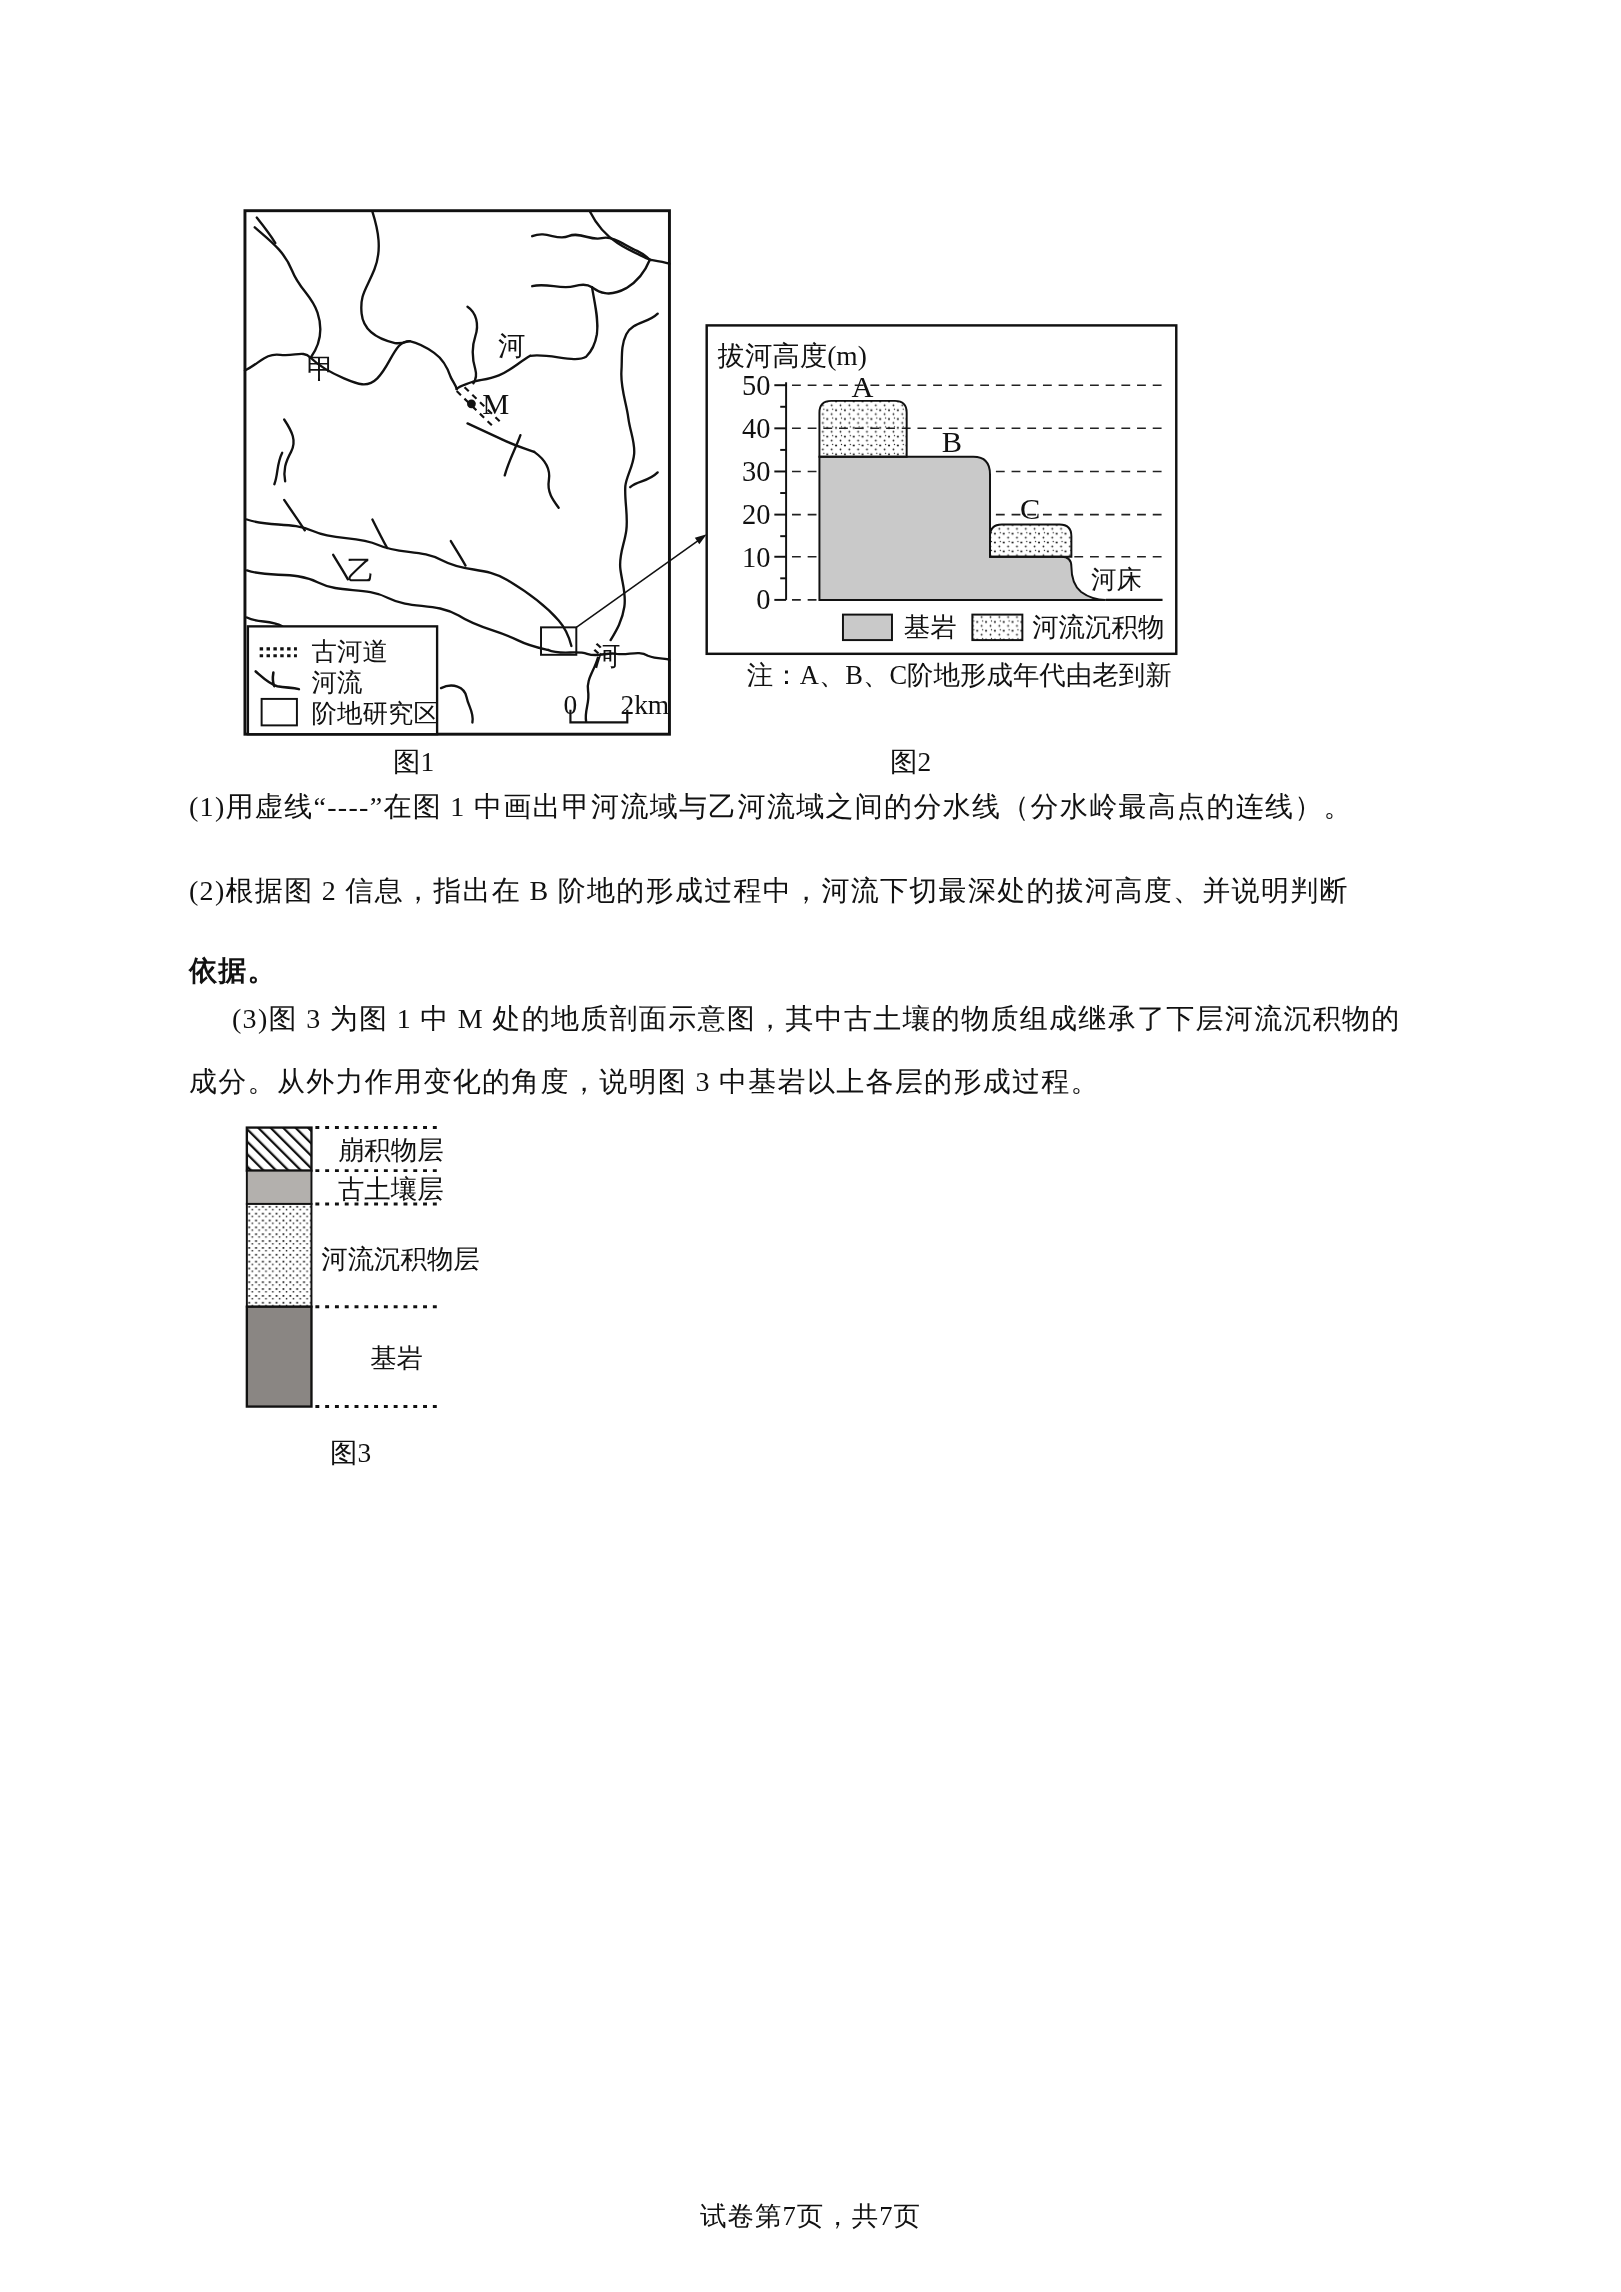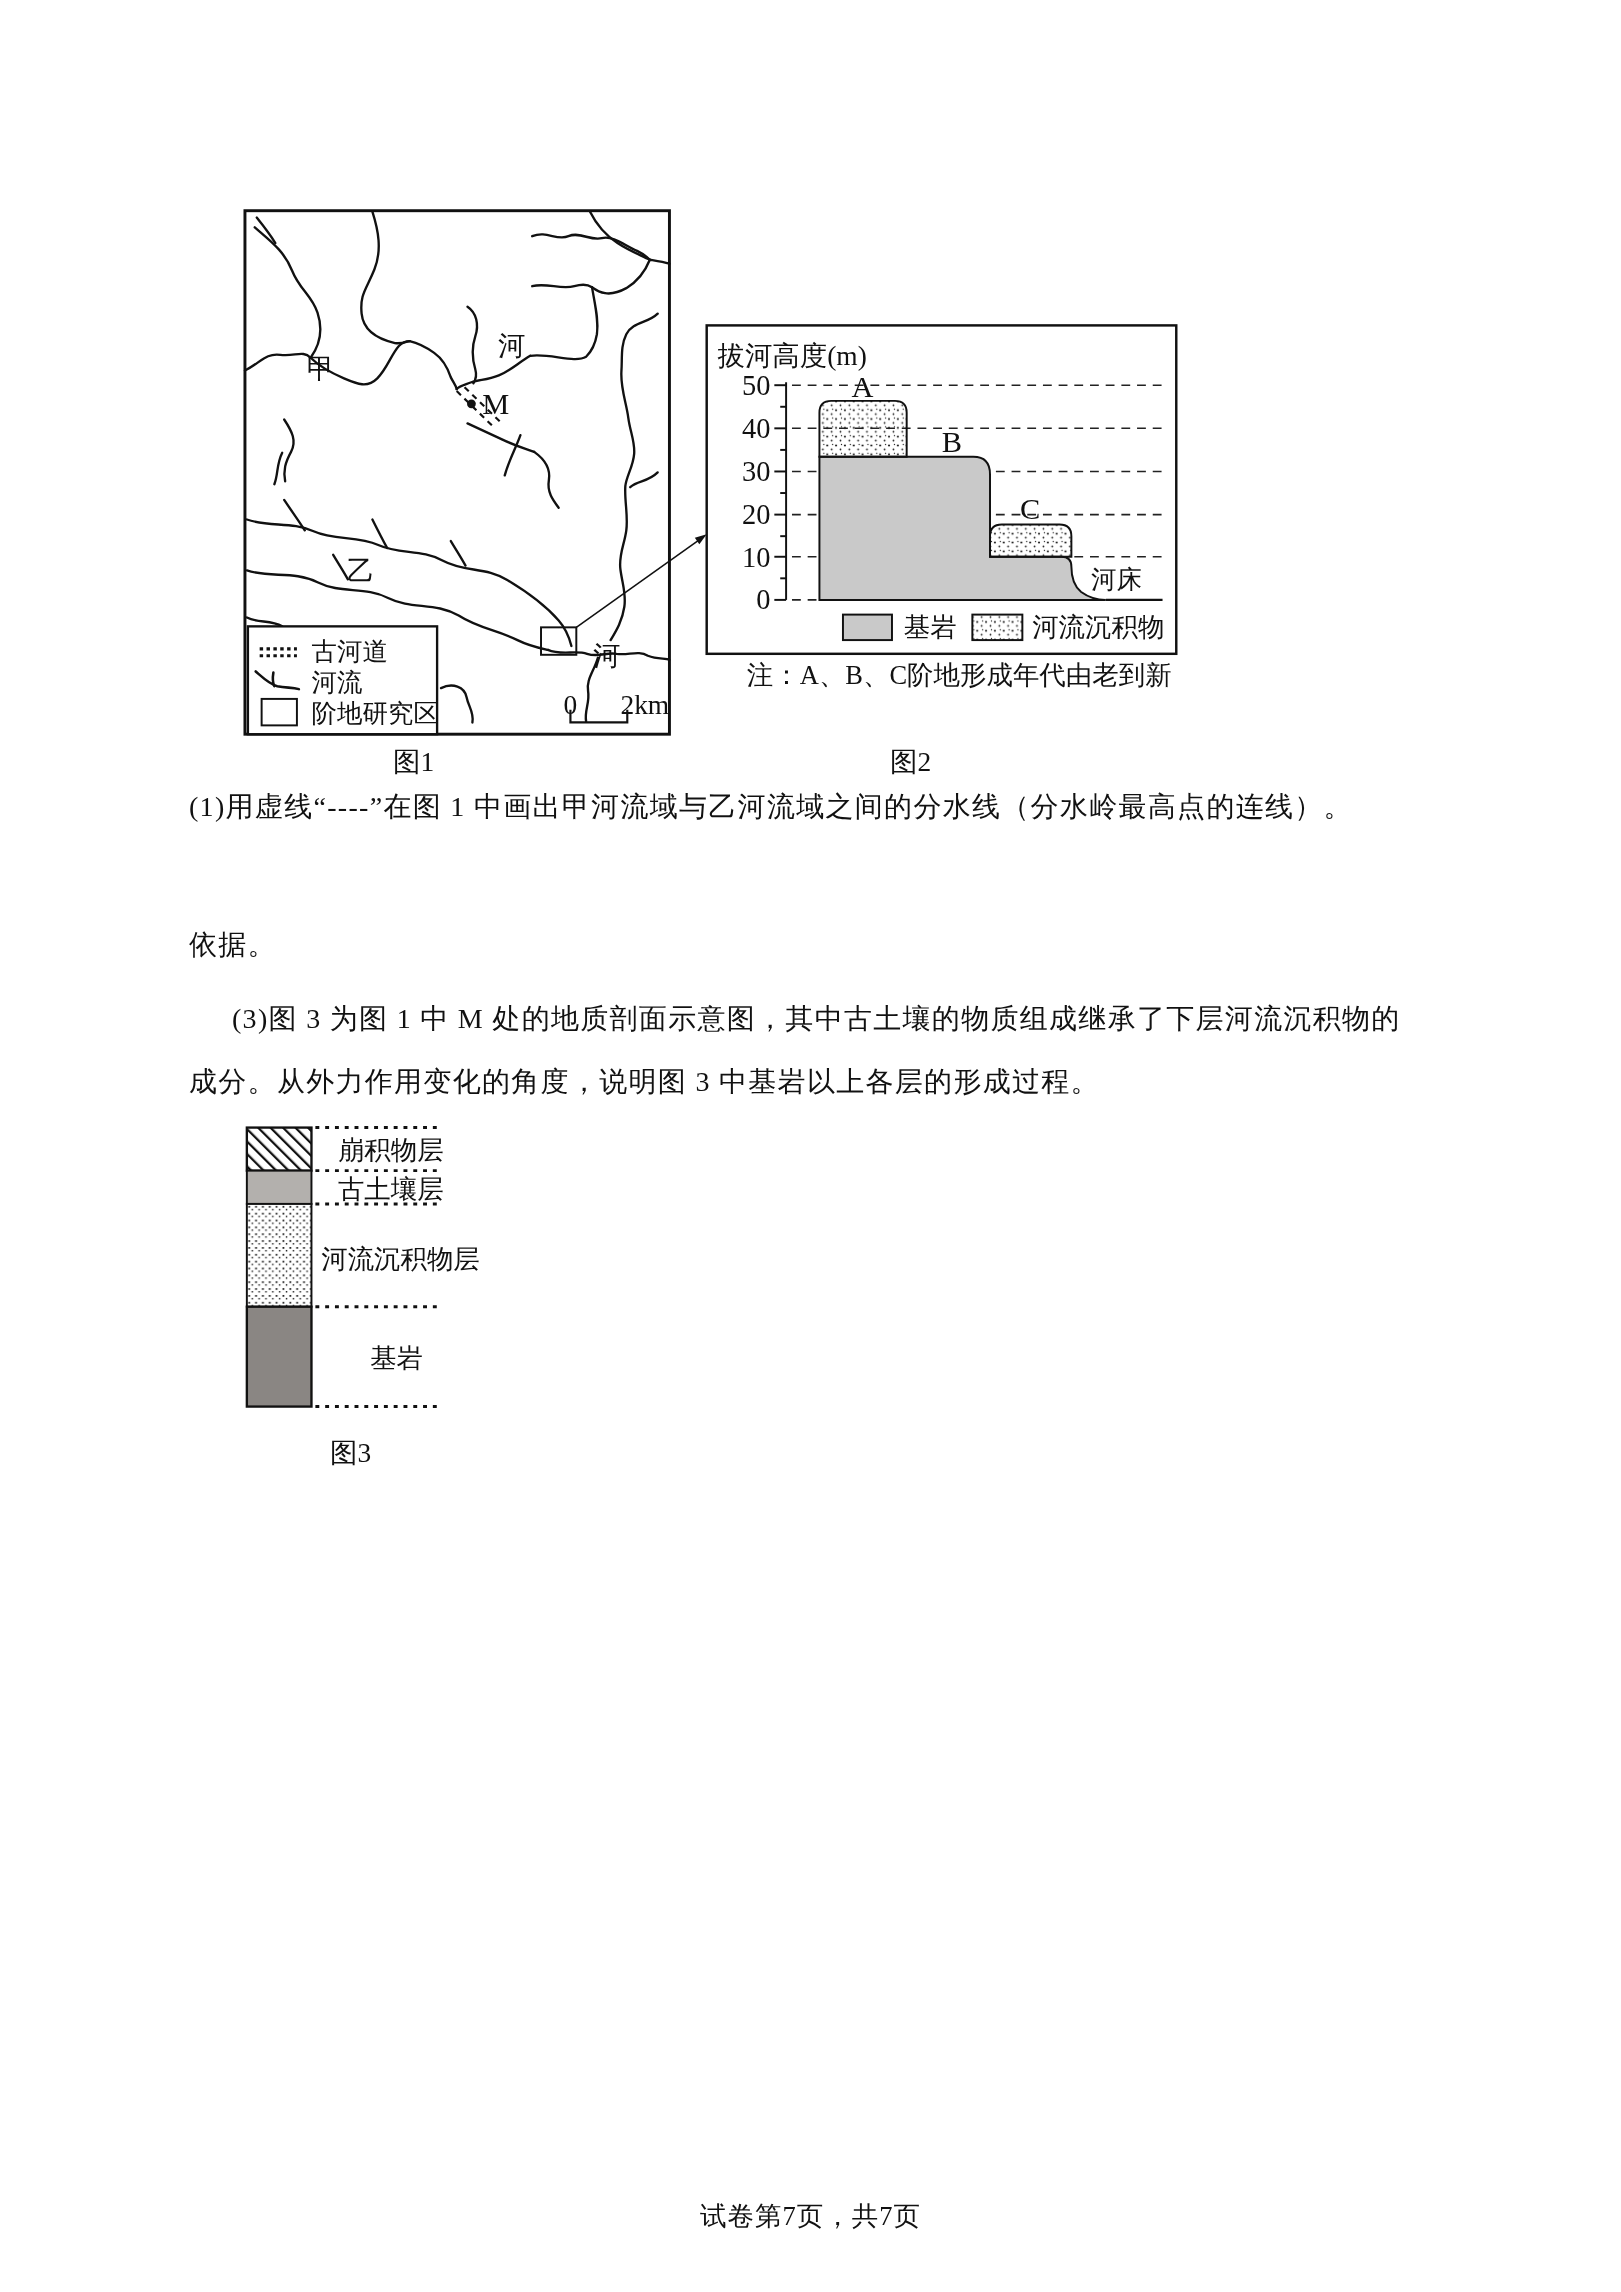--- a/index.html
+++ b/index.html
@@ -167,21 +167,22 @@
         <rect x="852" y="427" width="51" height="26" fill="url(#stip)" stroke="#111" stroke-width="2"></rect>
         <text class="t27" x="913" y="449">河流沉积物</text>
       </g>
 
       <text class="t27" x="622" y="498">注：A、B、C阶地形成年代由老到新</text>
       <text class="t28" x="789" y="587" text-anchor="middle">图2</text>
     </g>
   </svg>
 
   <div class="qline" style="top:789px;">(1)用虚线“----”在图 1 中画出甲河流域与乙河流域之间的分水线（分水岭最高点的连线）。</div>
-  <div class="qline" style="top:927px;">依据。</div>
+  <div class="qline" style="top:873px;">(2)根据图 2 信息，指出在 B 阶地的形成过程中，河流下切最深处的拔河高度、并说明判断</div>
+  <div class="qline" style="top:953px;font-weight:bold;">依据。</div>
   <div class="qline" style="top:1001px;margin-left:43px;">(3)图 3 为图 1 中 M 处的地质剖面示意图，其中古土壤的物质组成继承了下层河流沉积物的</div>
   <div class="qline" style="top:1064px;font-family:Liberation Serif, serif;">成分。从外力作用变化的角度，说明图 3 中基岩以上各层的形成过程。</div>
 
   <svg style="left:137px;top:1108px;" width="392" height="372" viewBox="0 0 400 380">
     <defs>
       <pattern id="stipf3" width="7" height="7" patternUnits="userSpaceOnUse">
         <rect width="7" height="7" fill="#fff"></rect>
         <rect x="1.5" y="2" width="1.8" height="1.8" fill="#222"></rect>
         <rect x="4.8" y="5" width="1.5" height="1.5" fill="#222"></rect>
       </pattern>

